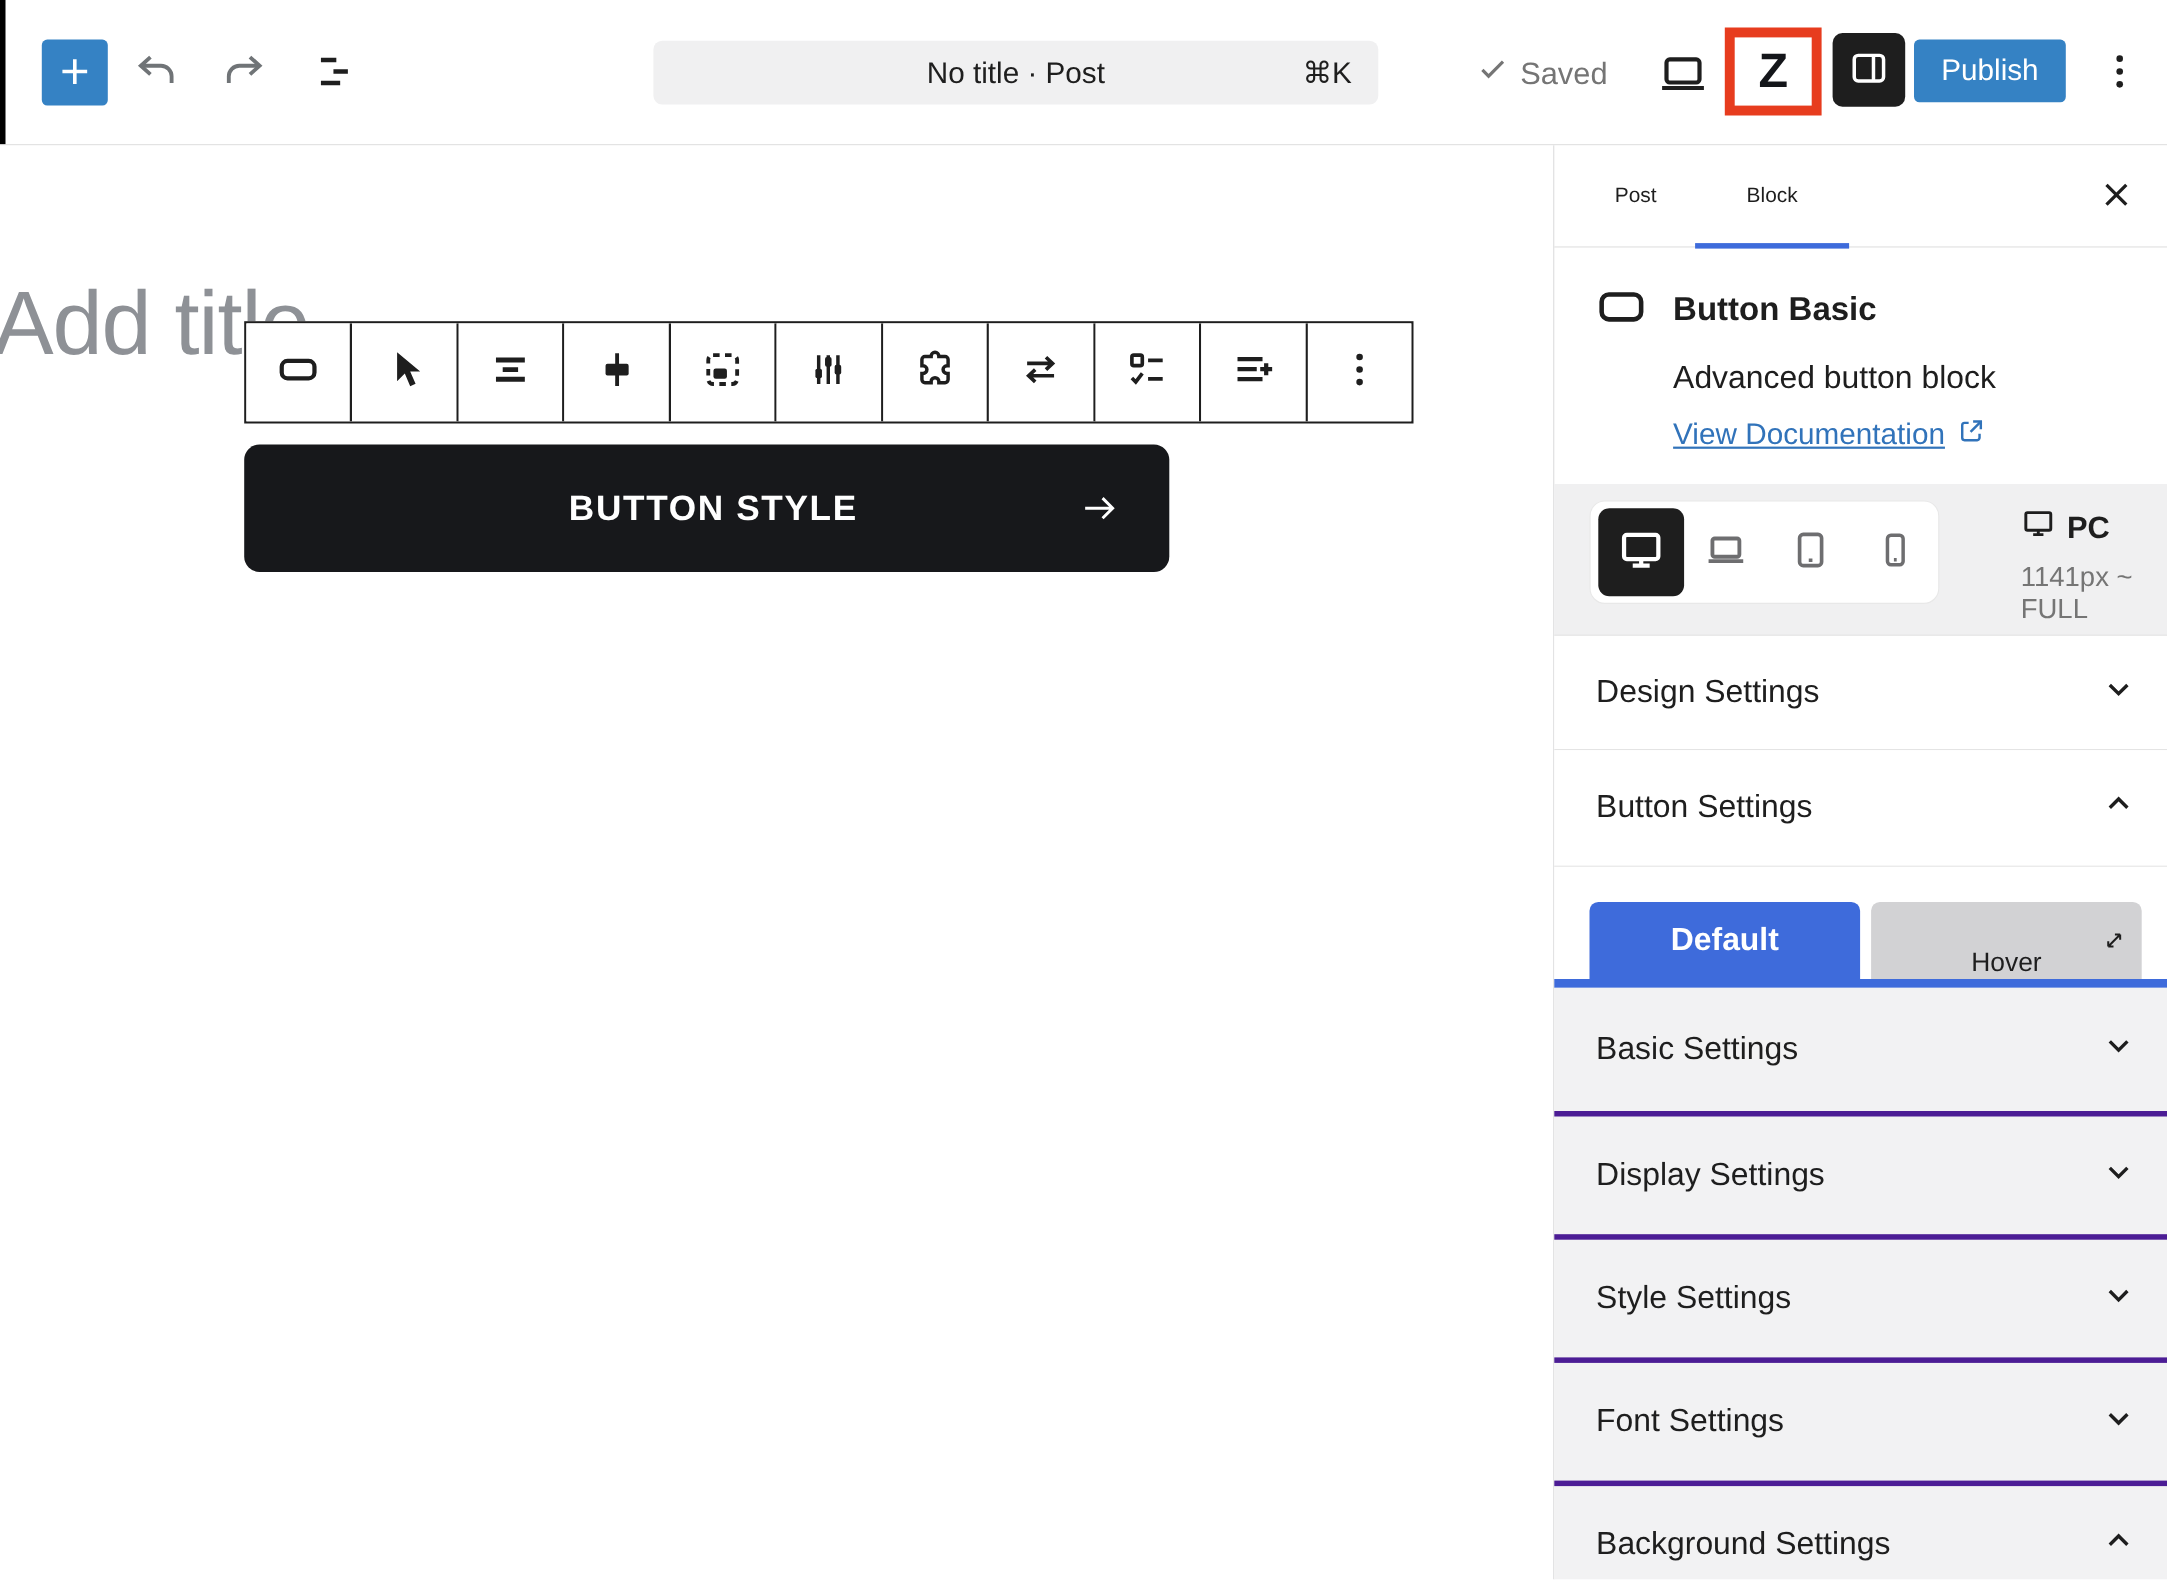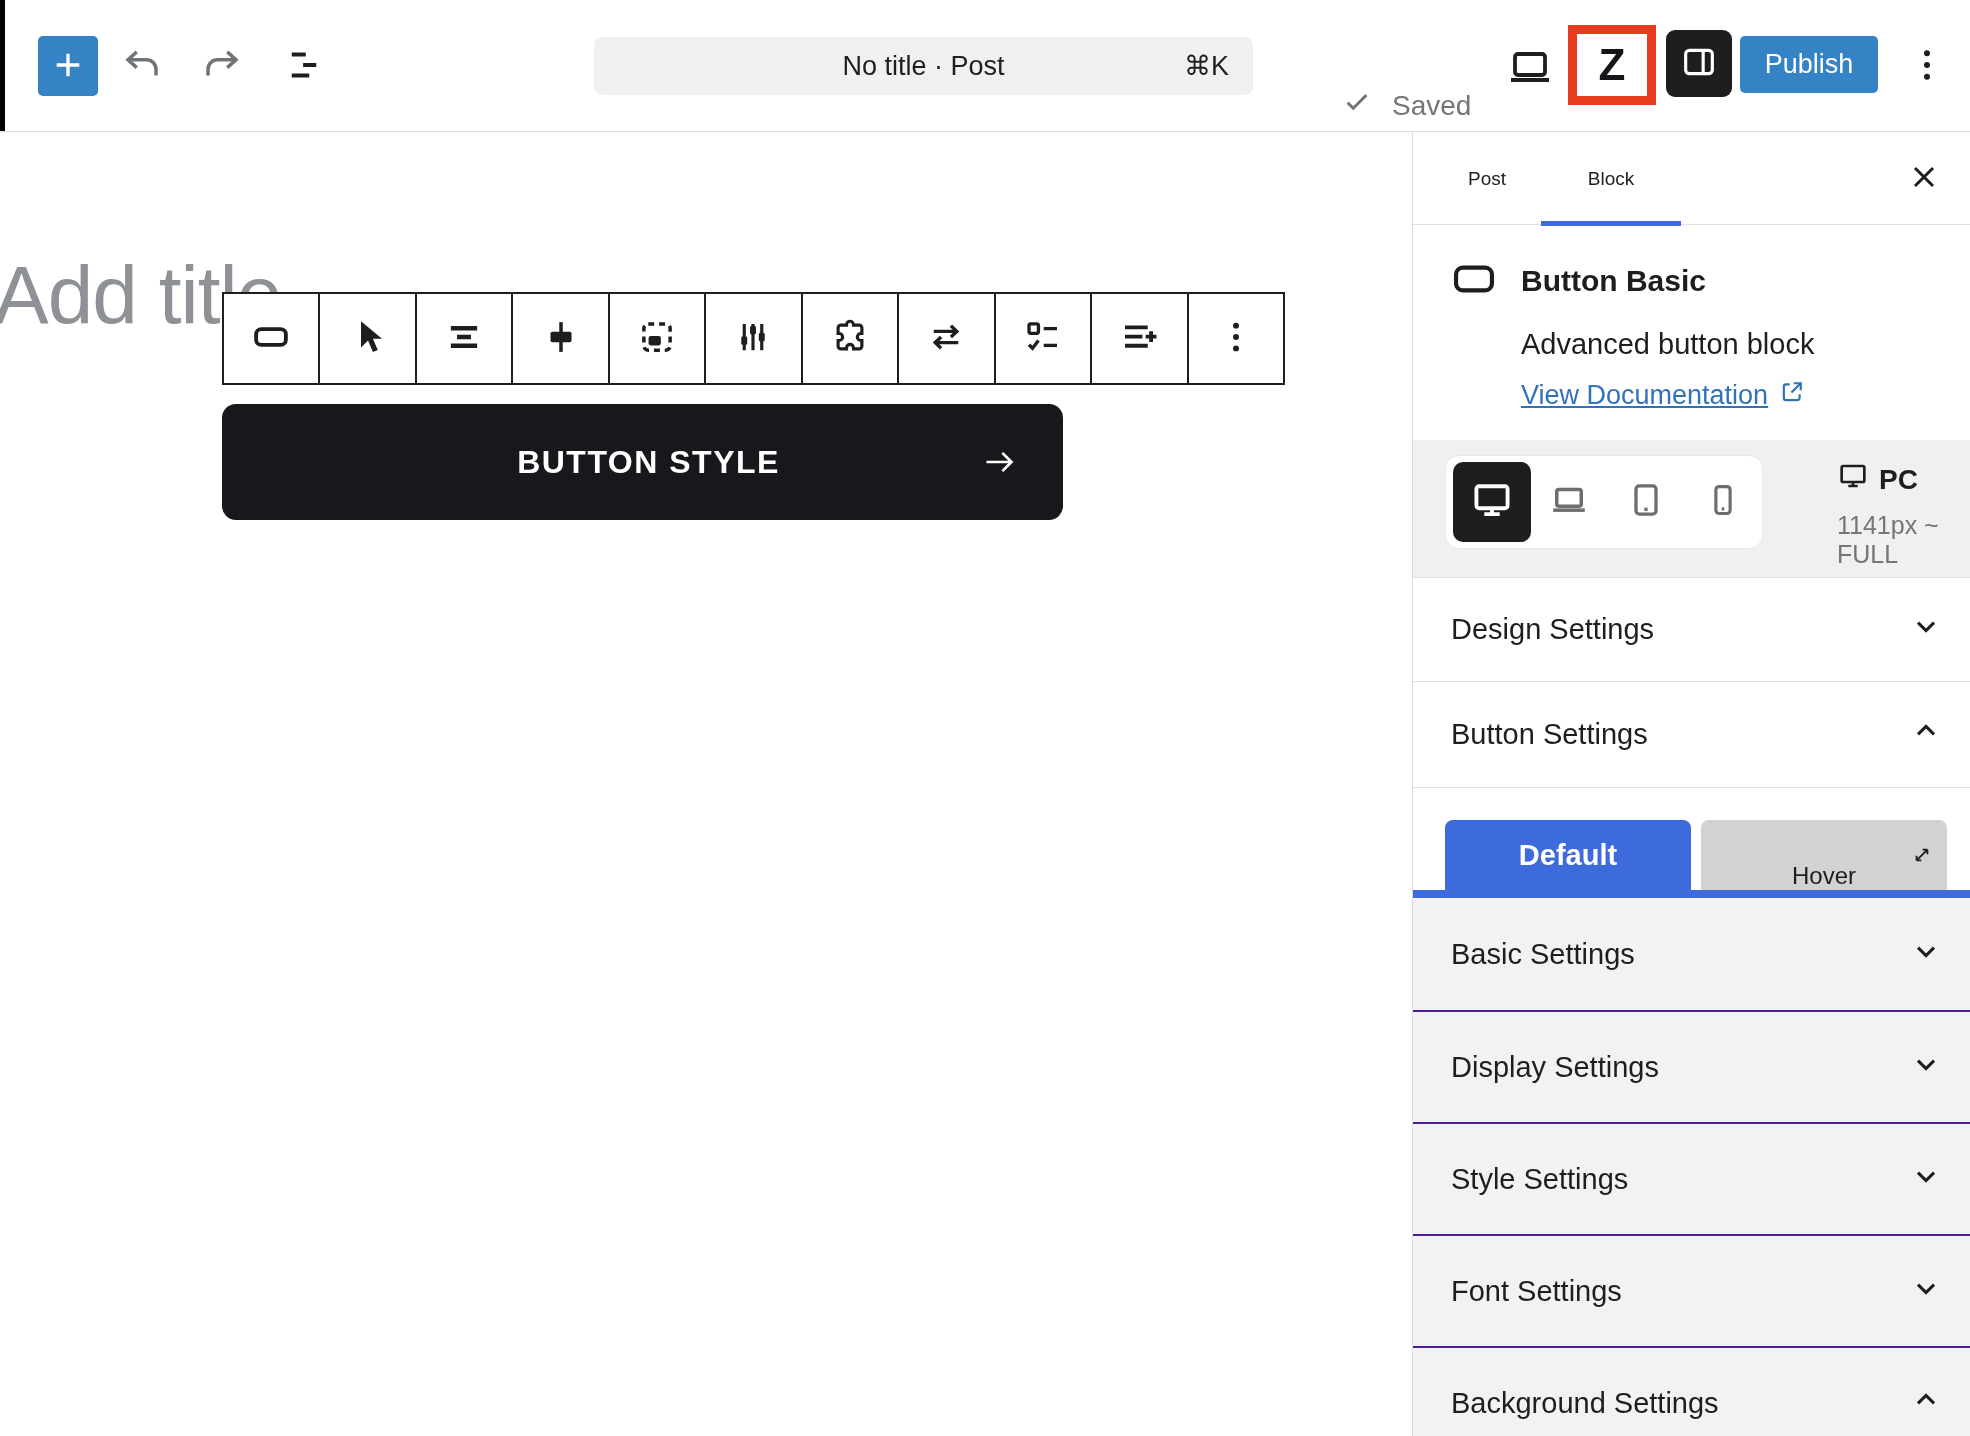--- a/index.html
+++ b/index.html
@@ -15,21 +15,21 @@
     display:flex; align-items:center; justify-content:center; }
   .inserter { left:38px; top:36px; width:60px; height:60px; background:#3582c4; border-radius:5px; }
   .undo-btn { left:120px; top:44px; width:44px; height:44px; }
   .redo-btn { left:200px; top:44px; width:44px; height:44px; }
   .overview-btn { left:282px; top:44px; width:44px; height:44px; }
   .doc-pill { position:absolute; left:594px; top:37px; width:659px; height:58px;
     background:#f0f0f1; border-radius:8px; display:flex; align-items:center;
     justify-content:center; font-size:27px; color:#1e1e1e; cursor:pointer; }
   .pill-shortcut { position:absolute; right:24px; top:0; line-height:58px; font-size:27px; color:#1e1e1e; }
   .saved { position:absolute; left:1342px; top:48px; display:flex; align-items:center;
-    gap:20px; color:#757575; font-size:28px;margin-top:39px; }
+    gap:10px; color:#757575; font-size:28px; }
   .preview-btn { left:1504px; top:42px; width:52px; height:52px; }
   .z-badge { position:absolute; left:1568px; top:25px; width:88px; height:80px;
     border:9px solid #e73c1e; background:#fff; display:flex; align-items:center;
     justify-content:center; font-size:44px; font-weight:700; color:#14161a; cursor:pointer; }
   .sidebar-toggle { left:1666px; top:30px; width:66px; height:67px; background:#1e1e1e; border-radius:9px; }
   .publish-btn { position:absolute; left:1740px; top:36px; width:138px; height:57px;
     background:#3582c4; color:#fff; border:none; border-radius:5px; font-size:27px;
     font-family:"Liberation Sans",sans-serif; cursor:pointer; }
   .more-btn { left:1904px; top:42px; width:46px; height:48px; }
 
@@ -88,21 +88,21 @@
     display:flex; align-items:center; justify-content:center; cursor:pointer; }
   .tab-hover { position:absolute; left:288px; top:32px; width:246px; height:70px;
     background:#d2d2d4; border-radius:8px 8px 0 0; color:#1e1e1e; font-size:24px;
     display:flex; align-items:flex-end; justify-content:center; cursor:pointer; }
   .tab-hover .sync { position:absolute; right:12px; top:22px; }
   .blue-bar { position:absolute; left:0; right:0; top:758px; height:8px; background:#3e6bdb; }
 
   .sub-panels { position:absolute; left:0; right:0; top:766px; bottom:0; background:#f2f2f3; }
   .sub-row { height:112px; display:flex; align-items:center; justify-content:space-between;
     padding:0 28px 0 38px; font-size:29px; font-weight:500; cursor:pointer; }
-  .sub-row + .sub-row { border-top:2px solid #4c1d95; }
+  .sub-row + .sub-row { border-top:5px solid #4c1d95; }
 </style>
 </head>
 <body>
 
 <div class="stage">
 
   <div class="topbar">
     <div class="left-edge"></div>
 
     <button class="icon-btn inserter">

